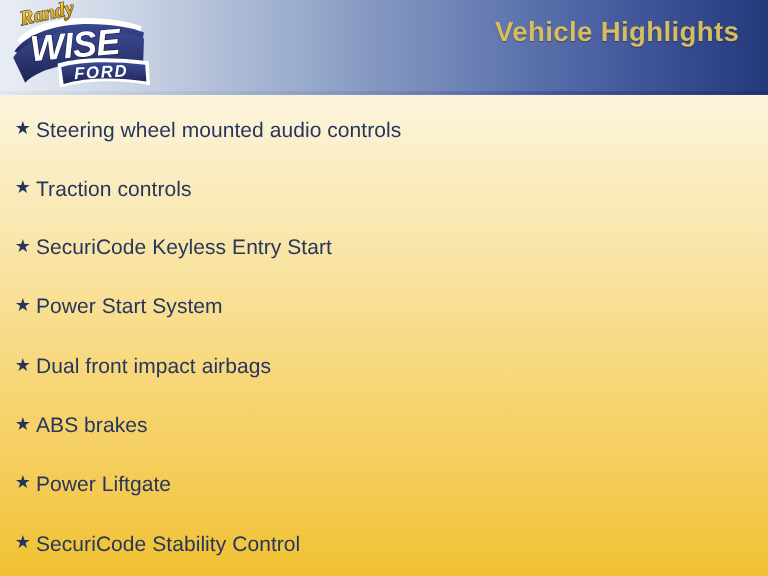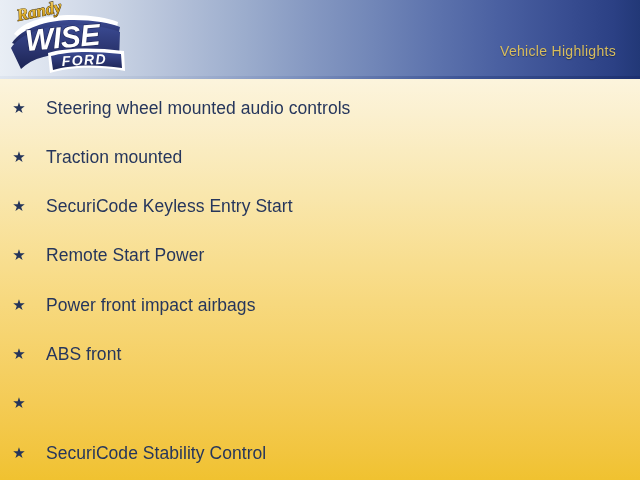--- a/index.html
+++ b/index.html
@@ -61,27 +61,28 @@
         #dfe6f0 0%,
         #b9c5da 20%,
         #8094c0 45%,
         #3f5697 72%,
         #1d3070 100%);
   }
 
   #header-title {
     position: absolute;
     right: 24px;
-    top: 43px;
-    font-size: 14px;
+    top: 13px;
+    font-size: 23px;
     letter-spacing: 0.3px;
     color: #d8bd5e;
     text-shadow: 0 1px 1px rgba(0,0,0,0.35);
     white-space: nowrap;
     font-family: "Liberation Sans", sans-serif;
+    font-weight: bold;
   }
 
   
   #logo {
     position: absolute;
     left: 6px;
     top: 1px;
     width: 128px;
     height: 76px;
   }
@@ -115,21 +116,20 @@
     color: #24345a;
     position: relative;
     top: -1px;
   }
   .hl-label {
     font-size: 17.5px;
     line-height: 26px;
     color: #26365c;
     letter-spacing: 0.05px;
     font-family: "Liberation Sans", sans-serif;
-    margin-left: 16px;
   }
 
   .hl-item[data-idx="0"] { top: 16px; }
   .hl-item[data-idx="1"] { top: 65px; }
   .hl-item[data-idx="2"] { top: 114px; }
   .hl-item[data-idx="3"] { top: 163px; }
   .hl-item[data-idx="4"] { top: 213px; }
   .hl-item[data-idx="5"] { top: 262px; }
   .hl-item[data-idx="6"] { top: 311px; }
   .hl-item[data-idx="7"] { top: 361px; }
@@ -190,45 +190,46 @@
 
   <ul id="highlights">
 
     <li class="hl-item" data-idx="0">
       <span class="hl-star">★</span>
       <span class="hl-label">Steering wheel mounted audio controls</span>
     </li>
 
     <li class="hl-item" data-idx="1">
       <span class="hl-star">★</span>
-      <span class="hl-label">Traction mounted</span>
+      <span class="hl-label">Traction controls</span>
     </li>
 
     <li class="hl-item" data-idx="2">
       <span class="hl-star">★</span>
       <span class="hl-label">SecuriCode Keyless Entry Start</span>
     </li>
 
     <li class="hl-item" data-idx="3">
       <span class="hl-star">★</span>
-      <span class="hl-label">Remote Start Power</span>
+      <span class="hl-label">Power Start System</span>
     </li>
 
     <li class="hl-item" data-idx="4">
       <span class="hl-star">★</span>
-      <span class="hl-label">Power front impact airbags</span>
+      <span class="hl-label">Dual front impact airbags</span>
     </li>
 
     <li class="hl-item" data-idx="5">
       <span class="hl-star">★</span>
-      <span class="hl-label">ABS front</span>
+      <span class="hl-label">ABS brakes</span>
     </li>
 
     <li class="hl-item" data-idx="6">
       <span class="hl-star">★</span>
+      <span class="hl-label">Power Liftgate</span>
     </li>
 
     <li class="hl-item" data-idx="7">
       <span class="hl-star">★</span>
       <span class="hl-label">SecuriCode Stability Control</span>
     </li>
 
   </ul>
 </div>
 

